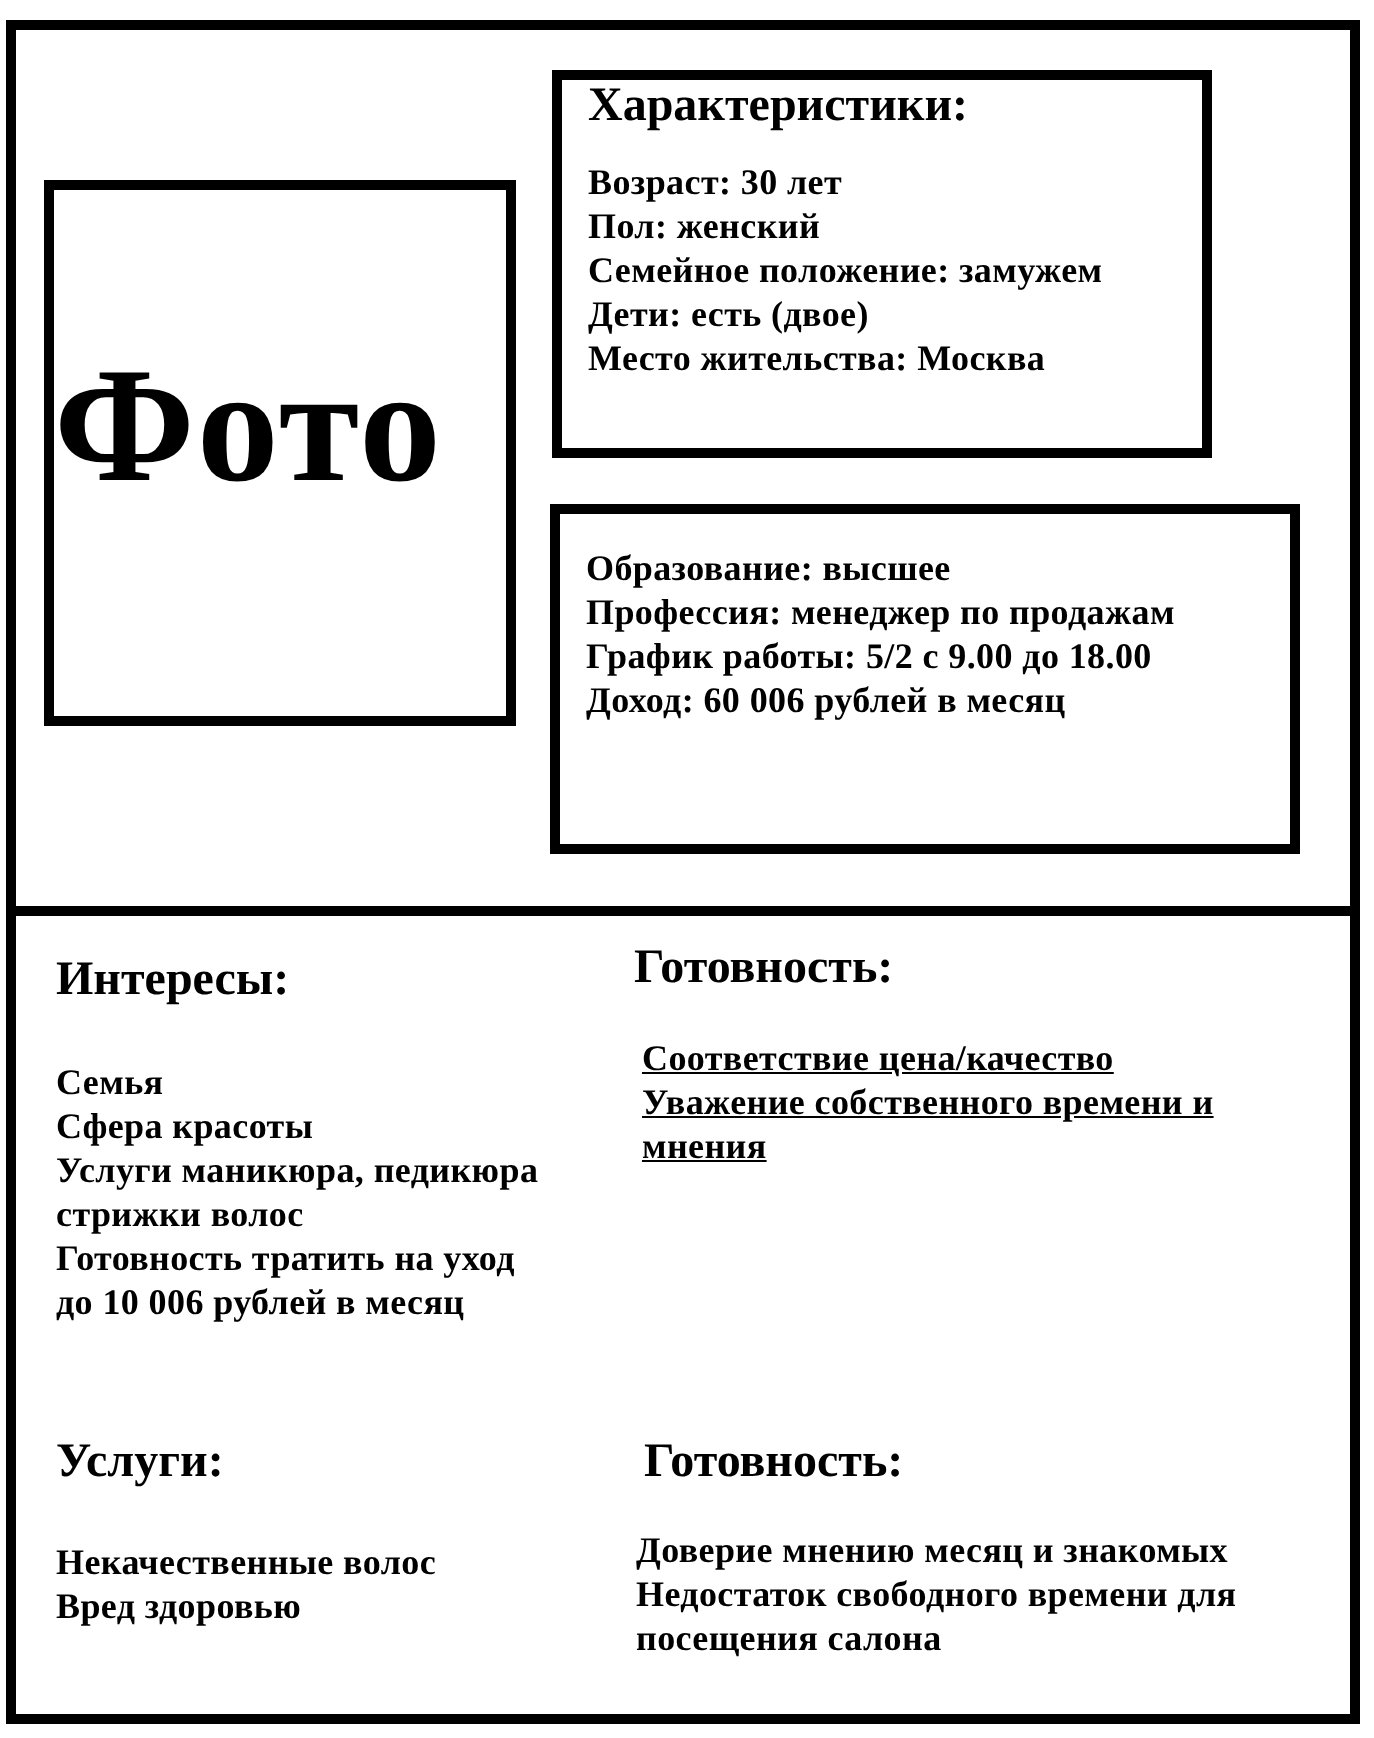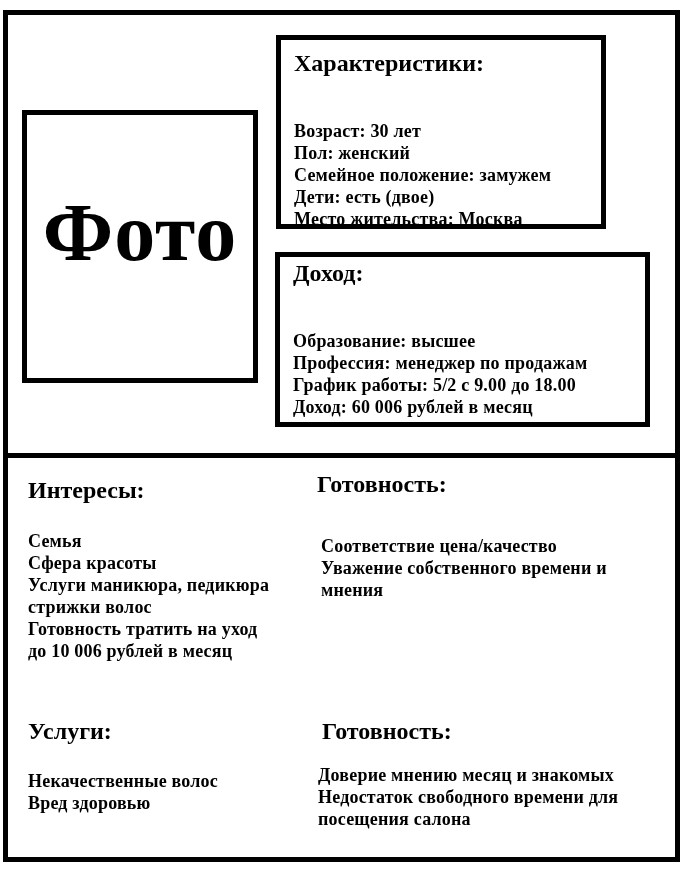--- a/index.html
+++ b/index.html
@@ -26,43 +26,42 @@
   #frame-bottom { left: 3px; top: 453px; width: 677px; height: 409px; }
 
   .photo-box {
     position: absolute;
     left: 22px; top: 90px;
     width: 236px; height: 273px;
     border: 5px solid #000000;
     box-sizing: border-box;
     display: flex;
     align-items: center;
-    justify-content: center;
+    justify-content: flex-start;
     padding-bottom: 28px;
-    margin-top: 20px;
   }
   .photo-box span {
     font-size: 82px;
     letter-spacing: 1px;
   }
 
   .info-box {
     position: absolute;
     border: 5px solid #000000;
     box-sizing: border-box;
   }
-  #char-box   { left: 276px; top: 35px;  width: 330px; height: 194px; padding: 10px 6px 0 13px; }
+  #char-box   { left: 276px; top: 35px;  width: 330px; height: 194px; padding: 0 6px 0 13px; }
   #income-box { left: 275px; top: 252px; width: 375px; height: 175px; padding: 3px 6px 0 13px; }
 
   .box-title {
     font-size: 24px;
     white-space: nowrap;
   }
   .box-body {
-    margin-top: 43px;
+    margin-top: 13px;
     font-size: 18px;
     line-height: 22px;
     white-space: pre-line;
     letter-spacing: 0.2px;
   }
 
   .q-title {
     position: absolute;
     font-size: 24px;
     white-space: nowrap;
@@ -70,21 +69,21 @@
   .q-body {
     position: absolute;
     font-size: 18px;
     line-height: 22px;
     white-space: pre-line;
     letter-spacing: 0.2px;
   }
   #interests-title    { left: 28px;  top: 477px; }
   #interests-body     { left: 28px;  top: 530px; width: 300px; }
   #requirements-title { left: 317px; top: 471px; }
-  #requirements-body  { left: 321px; top: 535px; width: 350px; }
+  #requirements-body  { left: 321px; top: 518px; width: 350px; text-decoration: underline; }
   #fears-title        { left: 28px;  top: 718px; }
   #fears-body         { left: 28px;  top: 770px; width: 300px; }
   #difficulties-title { left: 322px; top: 718px; }
   #difficulties-body  { left: 318px; top: 764px; width: 360px; }
 </style>
 </head>
 <body>
 
 <div class="frame" id="frame-top"></div>
 <div class="frame" id="frame-bottom"></div>
@@ -96,21 +95,20 @@
 <div class="info-box" id="char-box">
   <div class="box-title">Характеристики:</div>
   <div class="box-body">Возраст: 30 лет
 Пол: женский
 Семейное положение: замужем
 Дети: есть (двое)
 Место жительства: Москва</div>
 </div>
 
 <div class="info-box" id="income-box">
-  <div class="box-title">Доход:</div>
   <div class="box-body">Образование: высшее
 Профессия: менеджер по продажам
 График работы: 5/2 с 9.00 до 18.00
 Доход: 60 006 рублей в месяц</div>
 </div>
 
 <div class="q-title" id="interests-title">Интересы:</div>
 <div class="q-body" id="interests-body">Семья
 Сфера красоты
 Услуги маникюра, педикюра

